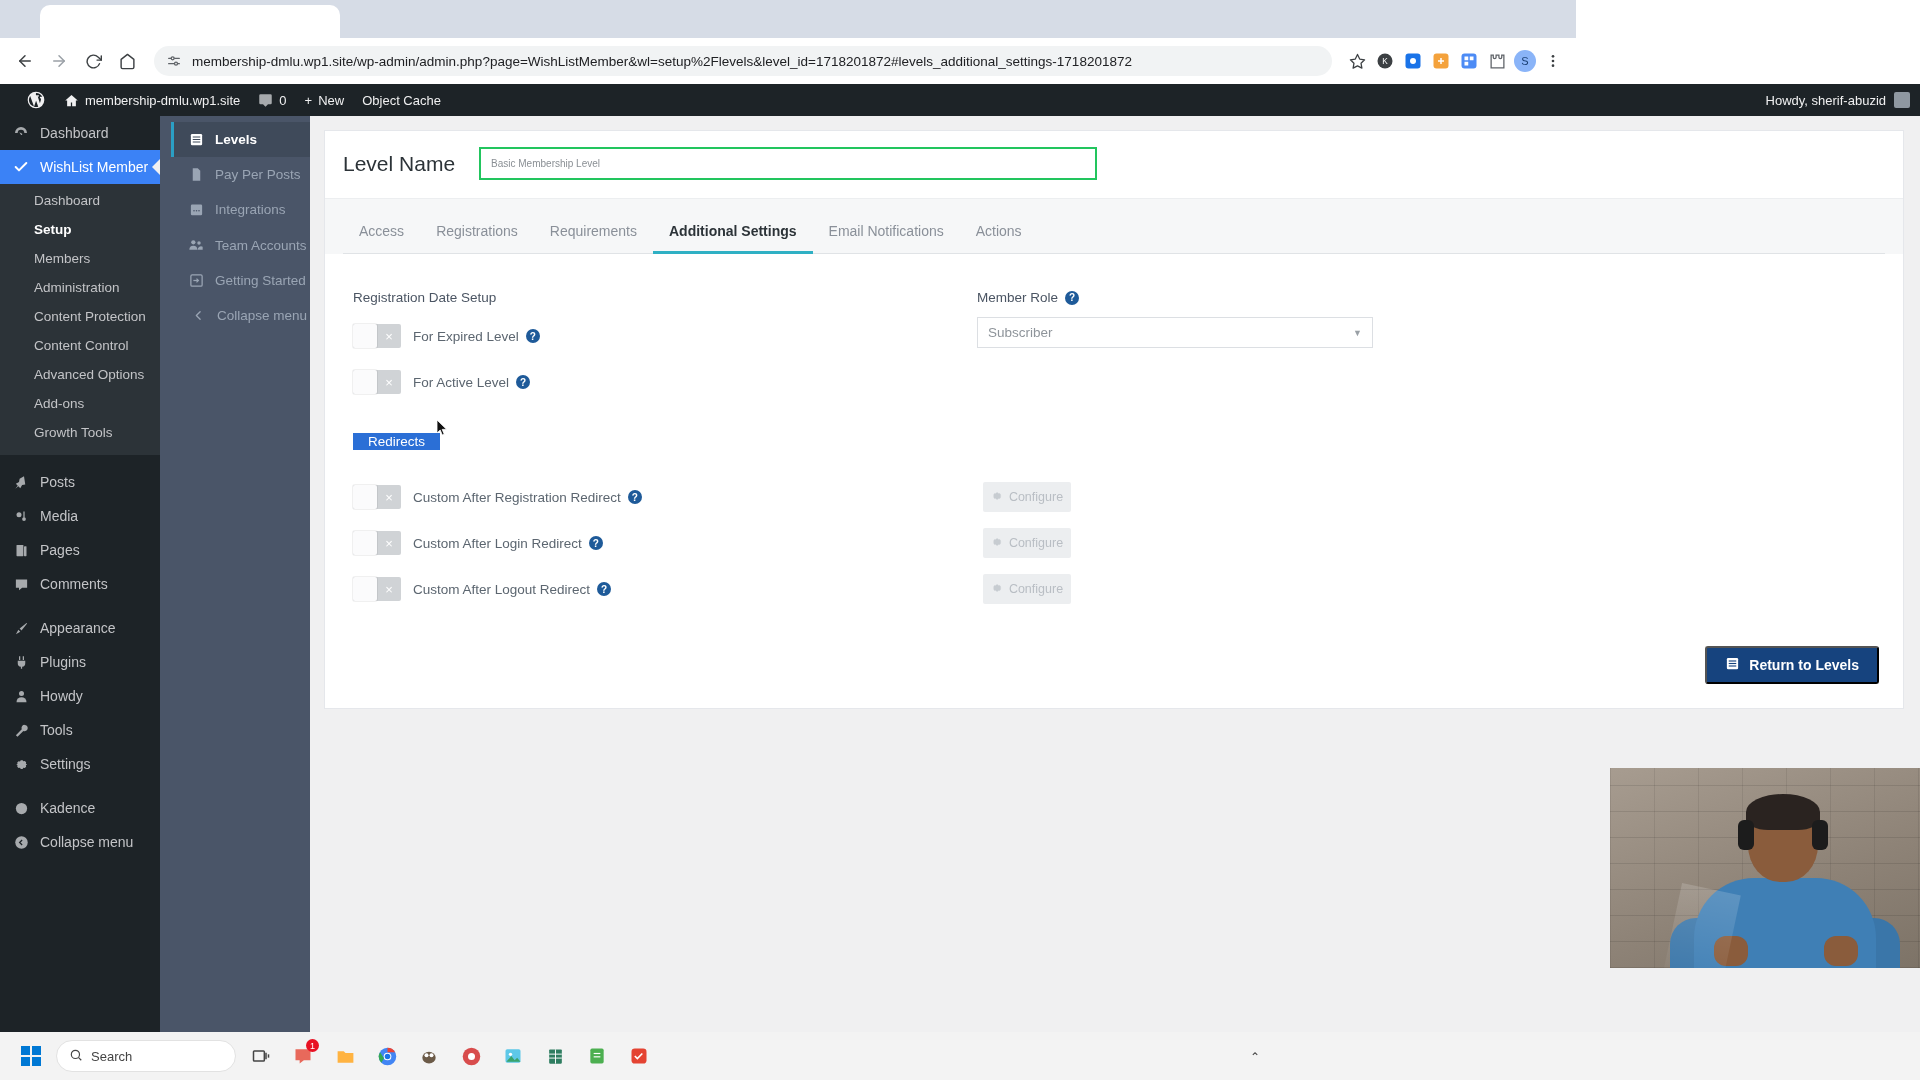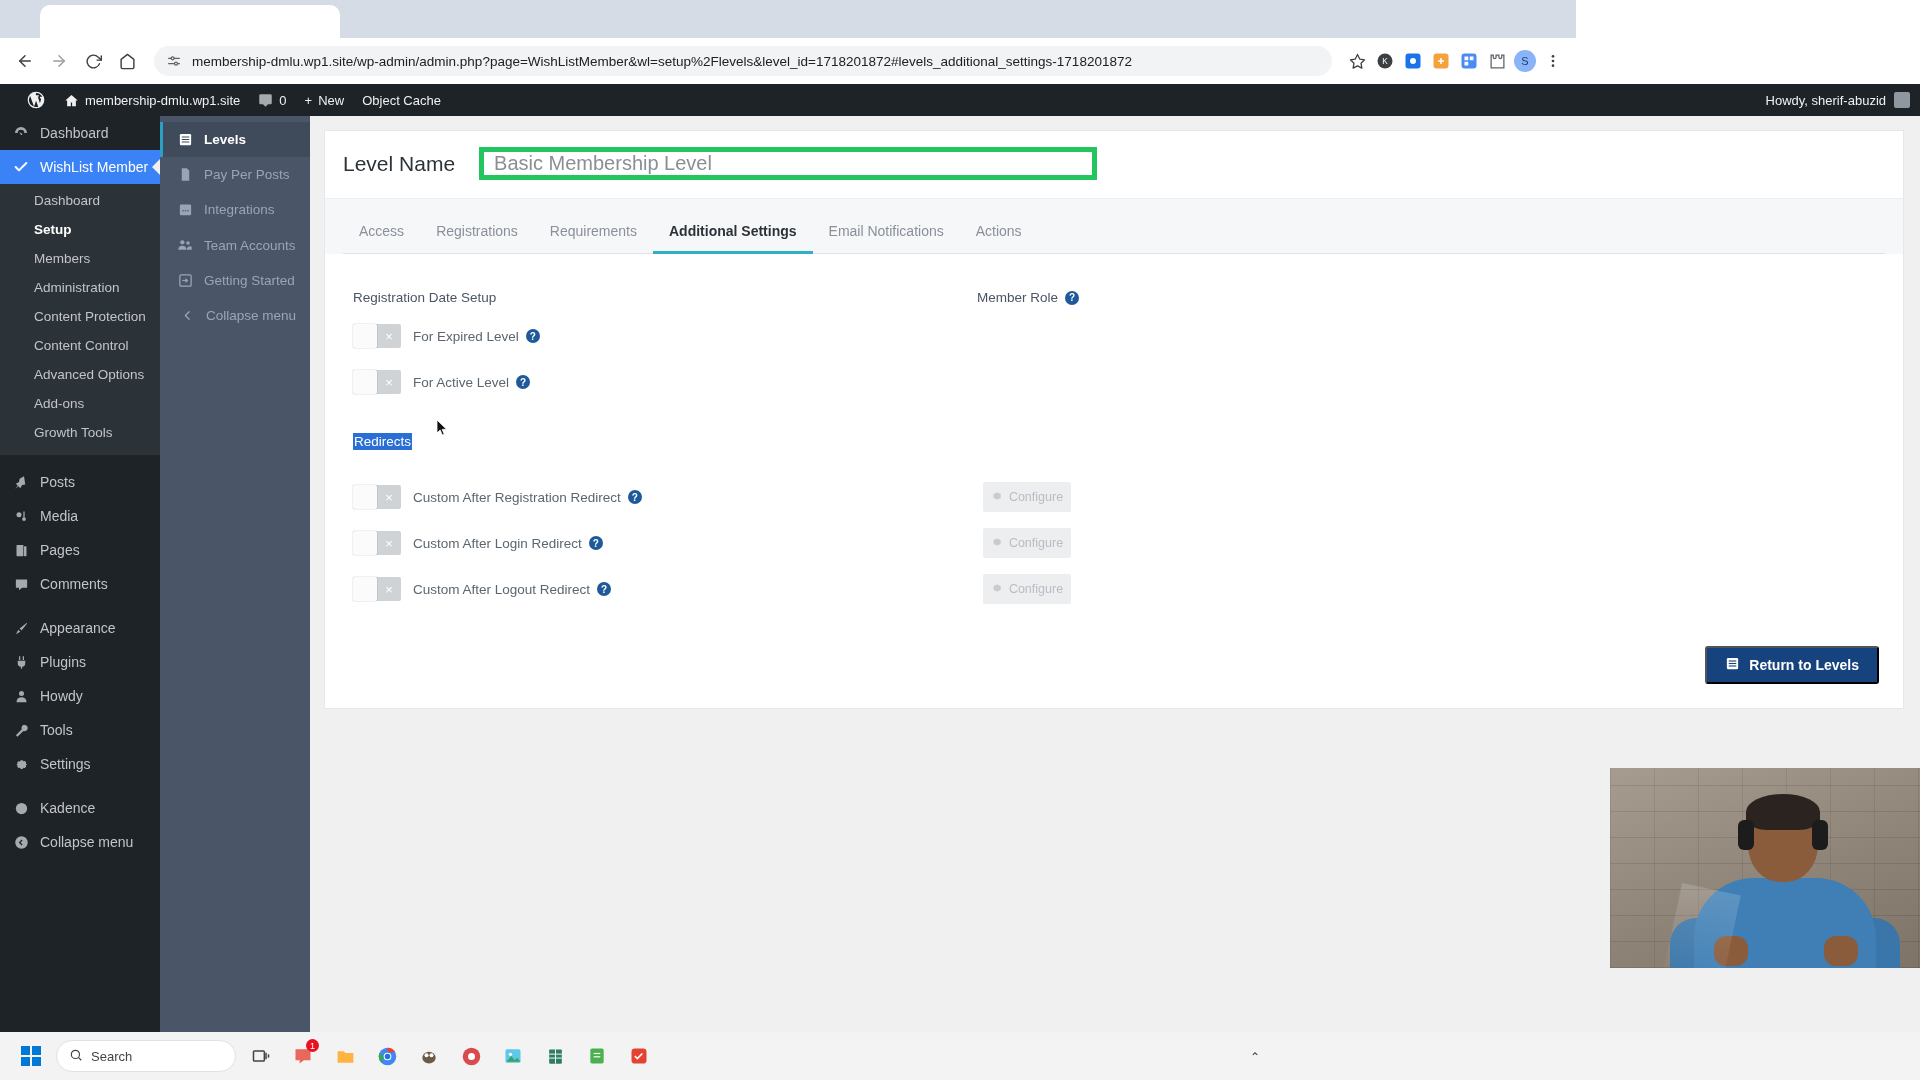--- a/index.html
+++ b/index.html
@@ -67,55 +67,55 @@
   .wp-menu .sub .subitem.active { color: #fff; font-weight: bold; }
   .wp-menu .sep { height: 10px; }
   .arrow-right {
     position: absolute; right: 0; top: 50%; transform: translateY(-50%);
     width: 0; height: 0; border-top: 8px solid transparent; border-bottom: 8px solid transparent;
     border-right: 8px solid #f0f0f1;
   }
 
   
   .wlm-nav { width: 150px; background: #4a5568; flex: none; padding-top: 6px; color: #cbd3de; font-size: 13.5px; }
-  .wlm-nav .nav-item { display: flex; align-items: center; gap: 10px; padding: 10px 0 10px 16px; position: relative; color: #9aa5b4;}
+  .wlm-nav .nav-item { display: flex; align-items: center; gap: 10px; padding: 10px 0 10px 16px; position: relative; color: #9aa5b4; margin-left: 11px;}
   .wlm-nav .nav-item.active { background: #3f4a5a; color: #ffffff; font-weight: bold; }
   .wlm-nav .nav-item.active:before {
     content:""; position:absolute; left:0; top:0; bottom:0; width:3px; background:#2b9fc4;
   }
   .wlm-nav .nav-item .ico { width: 18px; display: flex; align-items:center; justify-content:center; flex:none;}
   .wlm-nav .collapse { padding-left: 18px; color:#9aa5b4; }
 
   
   .main { flex: 1; background: #f0f0f1; padding: 14px 16px 0 14px; }
   .card { background: #ffffff; border: 1px solid #e5e7eb; }
   .levelname-bar {
     background:#ffffff; display: flex; align-items: center; gap: 24px;
     padding: 16px 18px 18px 18px; border-bottom: 1px solid #eceef0;
   }
   .levelname-label { font-size: 21px; color: #2c3338; font-weight: normal; }
   .levelname-input {
-    flex: 1; max-width: 618px; height: 33px; border: 5px solid #22c55e; background:#fff;
-    padding: 0 10px; font-size: 20px; color: #8a8f94; display: flex; align-items: center;
+    flex: 1; max-width: 618px; height: 33px; border: 2px solid #22c55e; background:#fff;
+    padding: 0 10px; font-size: 10px; color: #8a8f94; display: flex; align-items: center;
   }
   .tabs-wrap { background:#f6f7f8; padding: 12px 18px 0 18px; }
   .tabs { display: flex; gap: 0; border-bottom: 1px solid #e0e3e6; }
   .tab-item {
     padding: 12px 16px 12px 16px; font-size: 14px; color: #8a9099;
     border-bottom: 3px solid transparent; margin-bottom: -1px;
   }
   .tab-item.active { color: #2c3338; font-weight: bold; border-bottom-color: #2fb0c4; }
 
   .panel { background: #ffffff; padding: 36px 0 0 0; min-height: 330px; }
   .panel-inner { display: flex; padding: 0 14px; }
   .col-left { width: 630px; padding-left: 14px; }
   .col-right { flex: 1; padding-left: 8px; }
 
   .section-label { font-size: 13.5px; color: #4b5563; margin-bottom: 14px; }
-  .section-label.selected { background:#2b6fd6; color:#ffffff; display:inline-block; padding:1px 1px; }
+  .section-label.selected { background:#2b6fd6; color:#ffffff; display:inline-block; padding:1px 15px; }
 
   .toggle-row { display: flex; align-items: center; gap: 12px; height: 34px; margin-bottom: 12px; }
   .toggle {
     width: 48px; height: 24px; background: #d0d3d6; border-radius: 2px;
     display: flex; align-items: center; flex: none; position: relative;
   }
   .toggle .knob {
     width: 24px; height: 24px; background: #fbfbfc; border-radius: 2px;
     box-shadow: 0 0 0 1px rgba(0,0,0,0.06);
   }
@@ -567,20 +567,24 @@
 
             <div style="height:22px"></div>
             <div class="section-label selected">Redirects</div>
             <div style="height:16px"></div>
           </div>
 
           <div class="col-right">
             <div class="field-label">
               <span>Member Role</span>
               <span class="help">?</span>
+            </div>
+            <div class="select-box">
+              <span>Subscriber</span>
+              <span class="caret">▼</span>
             </div>
           </div>
         </div>
 
         <div style="padding: 0 14px 0 28px;">
           <div class="redirect-row">
             <div class="left">
               <div class="toggle">
                 <span class="knob"></span>
                 <span class="x">×</span>

